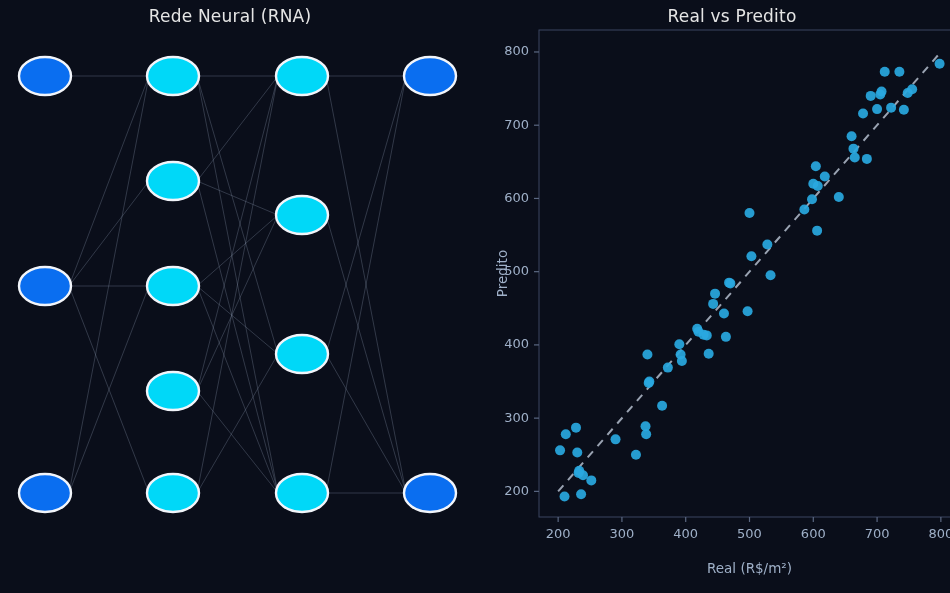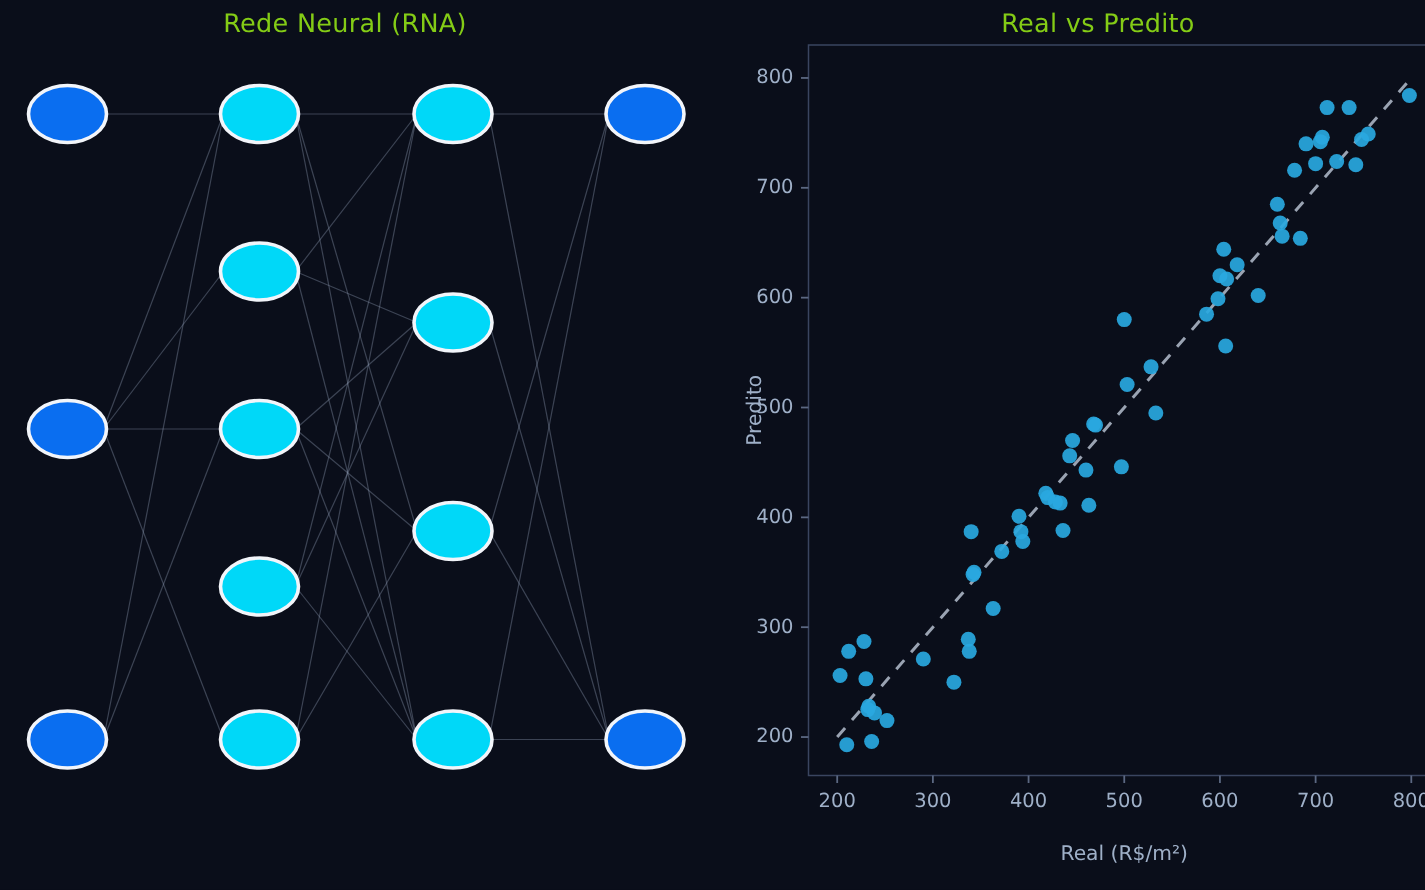--- a/index.html
+++ b/index.html
@@ -10,21 +10,21 @@
   }
   .figure{position:absolute;inset:0;background:#0a0e1a;}
 
   
   .panel{position:absolute;}
   #nn-panel{left:0;top:0;width:460px;height:593px;}
   #sc-panel{left:460px;top:0;width:490px;height:593px;margin-left:27px;}
 
   .panel-title{
     position:absolute;left:0;right:0;top:6px;
-    text-align:center;font-size:17px;color:#84cc16;
+    text-align:center;font-size:17px;color:#e5e5e5;
     letter-spacing:.2px;font-weight:400;
   }
 
   
   #nn-svg{position:absolute;left:0;top:0;width:460px;height:593px;}
   .edge{stroke:#8f9bb3;stroke-opacity:.38;stroke-width:.8;fill:none;}
   .node-ell{stroke:#f2f5fa;stroke-width:2.4;}
   .node-in{fill:#0a6ef0;}
   .node-hid{fill:#00d8f8;}
   .node-out{fill:#0a6ef0;}

